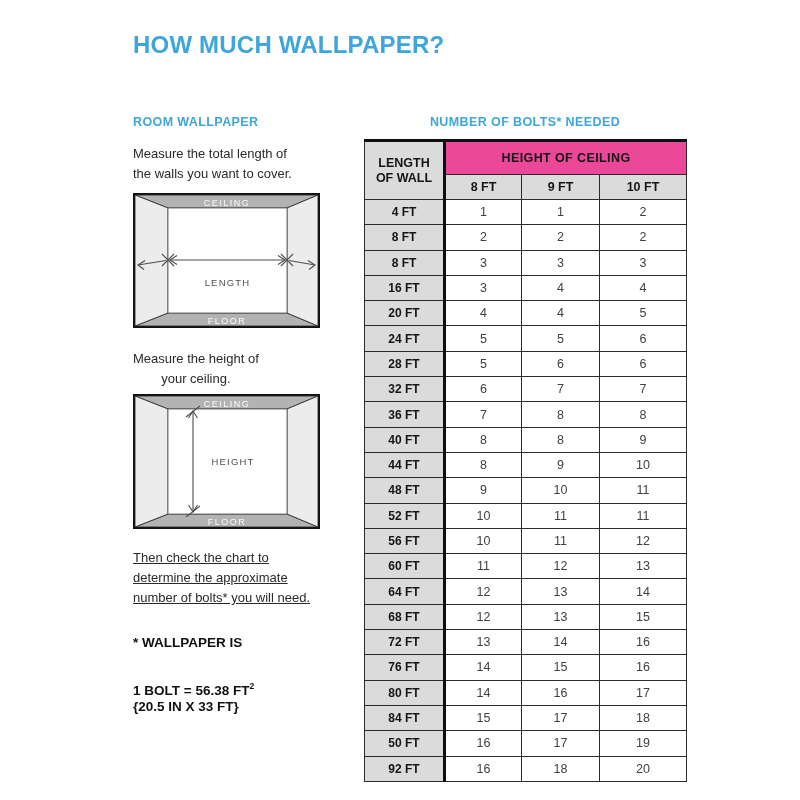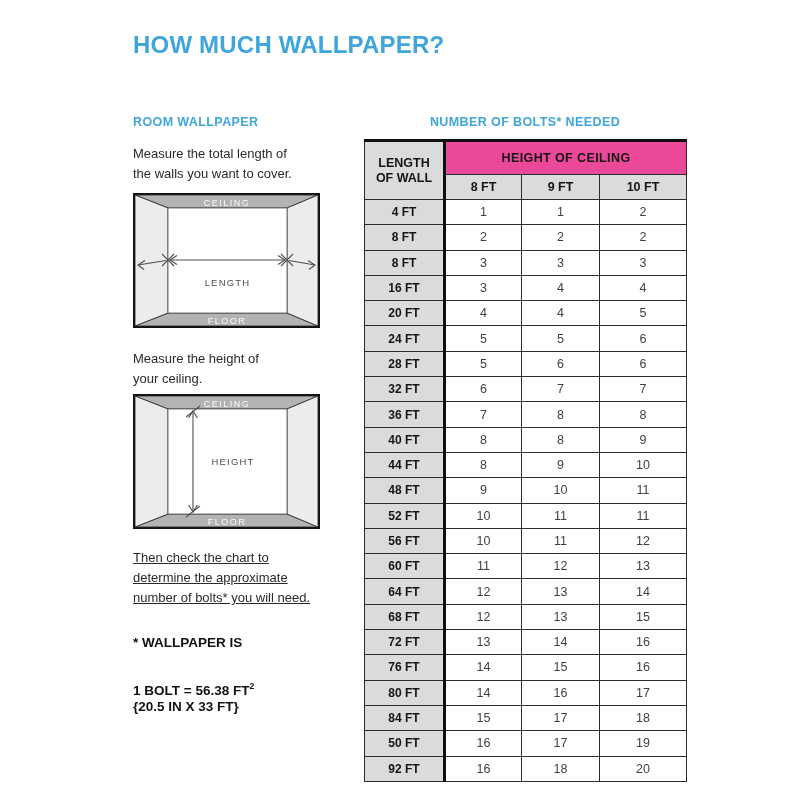--- a/index.html
+++ b/index.html
@@ -10,21 +10,21 @@
          color:#3ea6da;letter-spacing:0.2px;}
 
   .section-heading{position:absolute;font-size:12.5px;font-weight:bold;color:#3ea6da;
          letter-spacing:0.4px;}
   .h-left{left:127px;top:115px;}
   .h-right{left:358px;top:115px;width:322px;text-align:center;}
 
   .para{position:absolute;left:127px;font-size:13px;line-height:20px;color:#2a2a2a;
         white-space:pre-line;}
   .p1{top:144px;}
-  .p2{top:349px;}
+  .p2{top:349px;text-align:center;}
   .p3{top:548px;text-decoration:underline;}
 
   .room-diagram{position:absolute;left:127px;width:187px;height:135px;}
   .d1{top:193px;}
   .d2{top:394px;}
 
   .footnote{position:absolute;left:127px;top:634px;font-size:13.5px;font-weight:bold;
             color:#111;line-height:18px;}
   .footnote .indent{padding-left:9px;}
   .boltinfo{position:absolute;left:127px;top:678px;font-size:13.5px;font-weight:bold;

